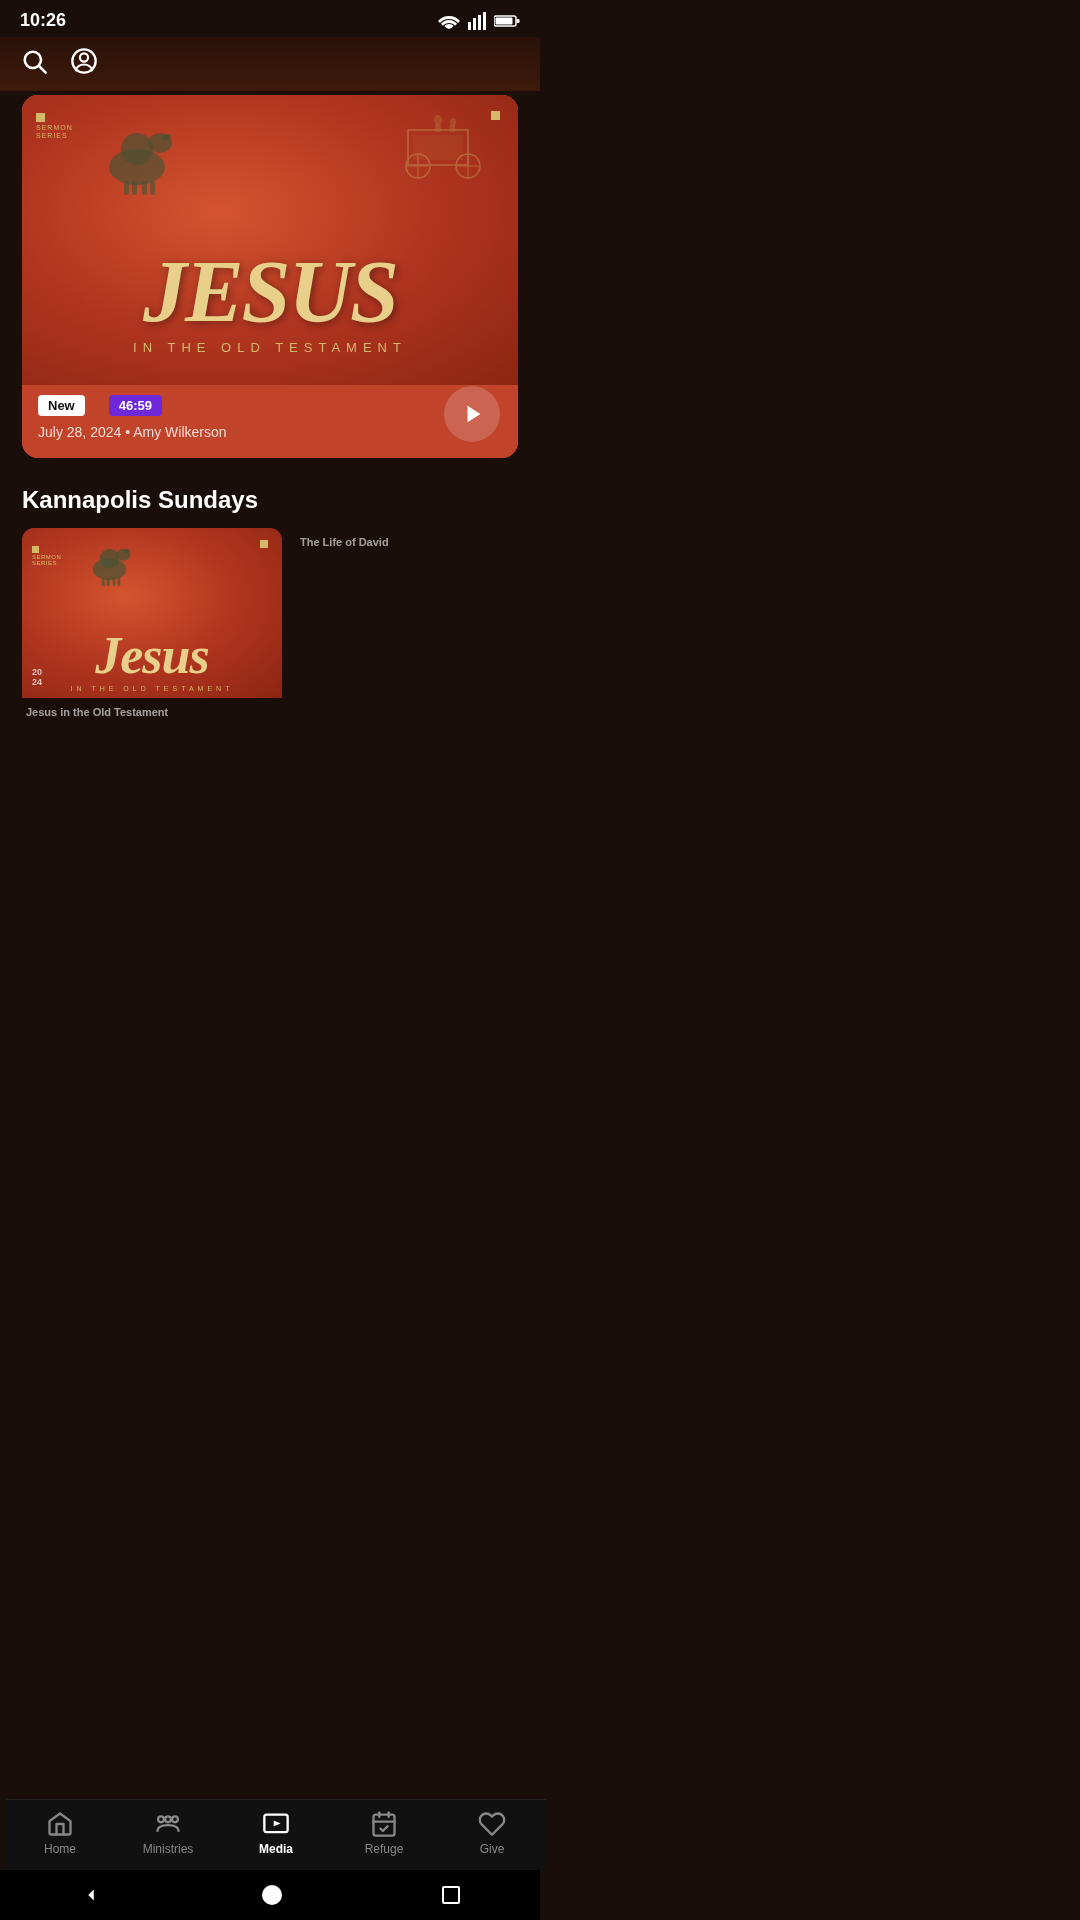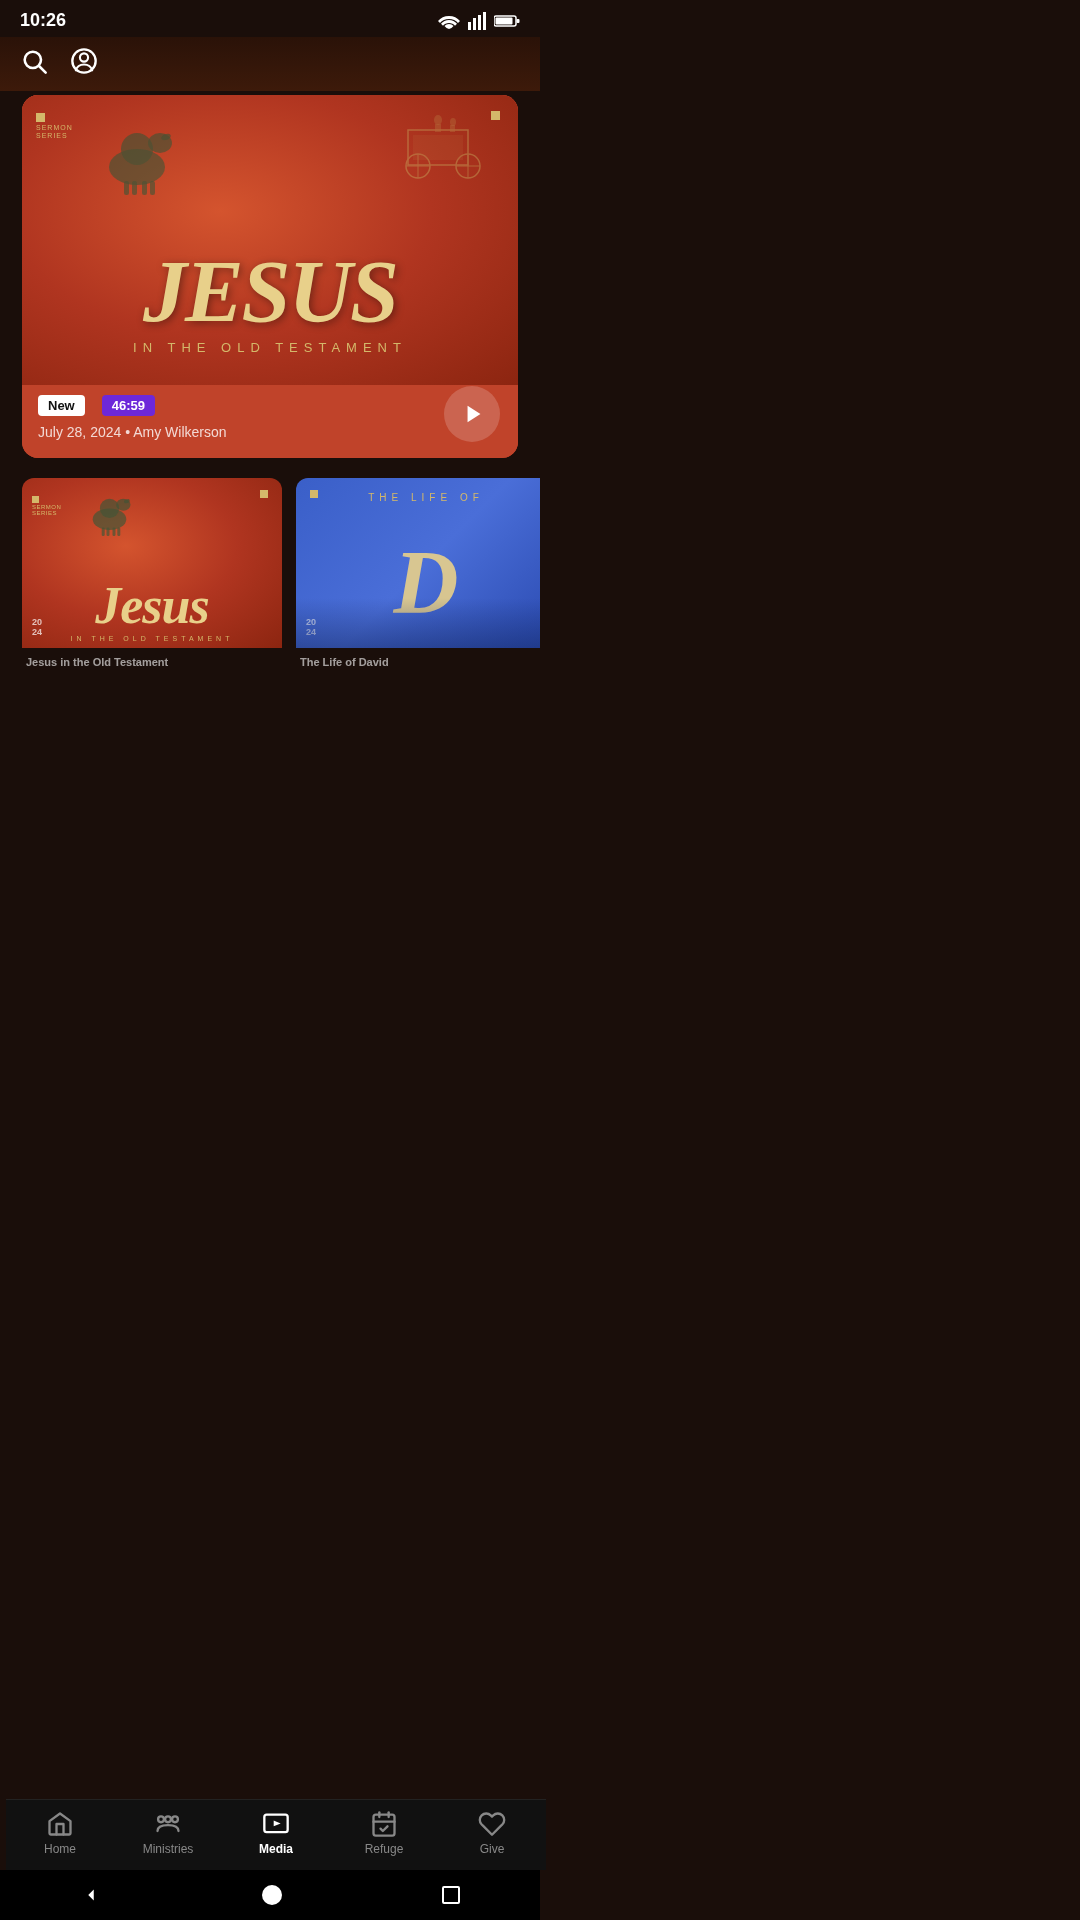--- a/index.html
+++ b/index.html
@@ -157,21 +157,21 @@
       opacity: 0.7;
     }
 
     .hero-bottom {
       background: #c0432a;
       padding: 10px 16px 18px;
       position: relative;
     }
     .hero-badges {
       display: flex;
-      gap: 17px;
+      gap: 24px;
       margin-bottom: 8px;
       align-items: center;
     }
     .badge-new {
       background: #fff;
       color: #111;
       font-size: 13px;
       font-weight: 700;
       padding: 3px 10px;
       border-radius: 4px;
@@ -517,20 +517,21 @@
       </div>
       <div class="hero-meta">July 28, 2024 • Amy Wilkerson</div>
       <div class="play-btn">
         <svg viewBox="0 0 24 24">
           <polygon points="5,3 19,12 5,21" fill="white"></polygon>
         </svg>
       </div>
     </div>
   </div>
 
+  <div class="section-heading">Kannapolis Sundays</div>
 
   <div class="series-row">
 
     <div class="series-card">
       <div class="series-thumb series-thumb-1">
 
         <div class="thumb-sermon-badge">
           <div class="thumb-sermon-dot"></div>
           <div class="thumb-sermon-label">SERMON<br>SERIES</div>
         </div>
@@ -552,32 +553,20 @@
 
         <div class="thumb-year-badge">20<br>24</div>
 
         <div class="thumb-jesus-text">Jesus</div>
         <div class="thumb-ot-text">IN THE OLD TESTAMENT</div>
       </div>
       <div class="series-label">Jesus in the Old Testament</div>
     </div>
 
     <div class="series-card">
-      <div class="series-thumb series-thumb-2">
-
-        <div style="position:absolute;top:12px;left:14px;width:8px;height:8px;background:#d4b86a;"></div>
-
-        <div class="thumb-life-text">THE LIFE OF</div>
-
-        <div style="position:absolute;bottom:20px;left:0;right:0;text-align:center;font-size:90px;font-weight:900;font-style:italic;color:#e8d08a;font-family:Georgia,serif;line-height:1;opacity:0.9;">D</div>
-
-        <div class="thumb-year-badge">20<br>24</div>
-
-        <div style="position:absolute;bottom:0;left:0;right:0;height:50px;background:linear-gradient(180deg,transparent,rgba(20,40,100,0.5));"></div>
-      </div>
       <div class="series-label">The Life of David</div>
     </div>
   </div>
 </div>
 
 <div class="bottom-nav">
 
   <div class="nav-item">
     <svg viewBox="0 0 24 24" fill="none" stroke="#888" stroke-width="2" stroke-linecap="round" stroke-linejoin="round">
       <path d="M3 9.5L12 3l9 6.5V20a1 1 0 01-1 1H4a1 1 0 01-1-1V9.5z"></path>

